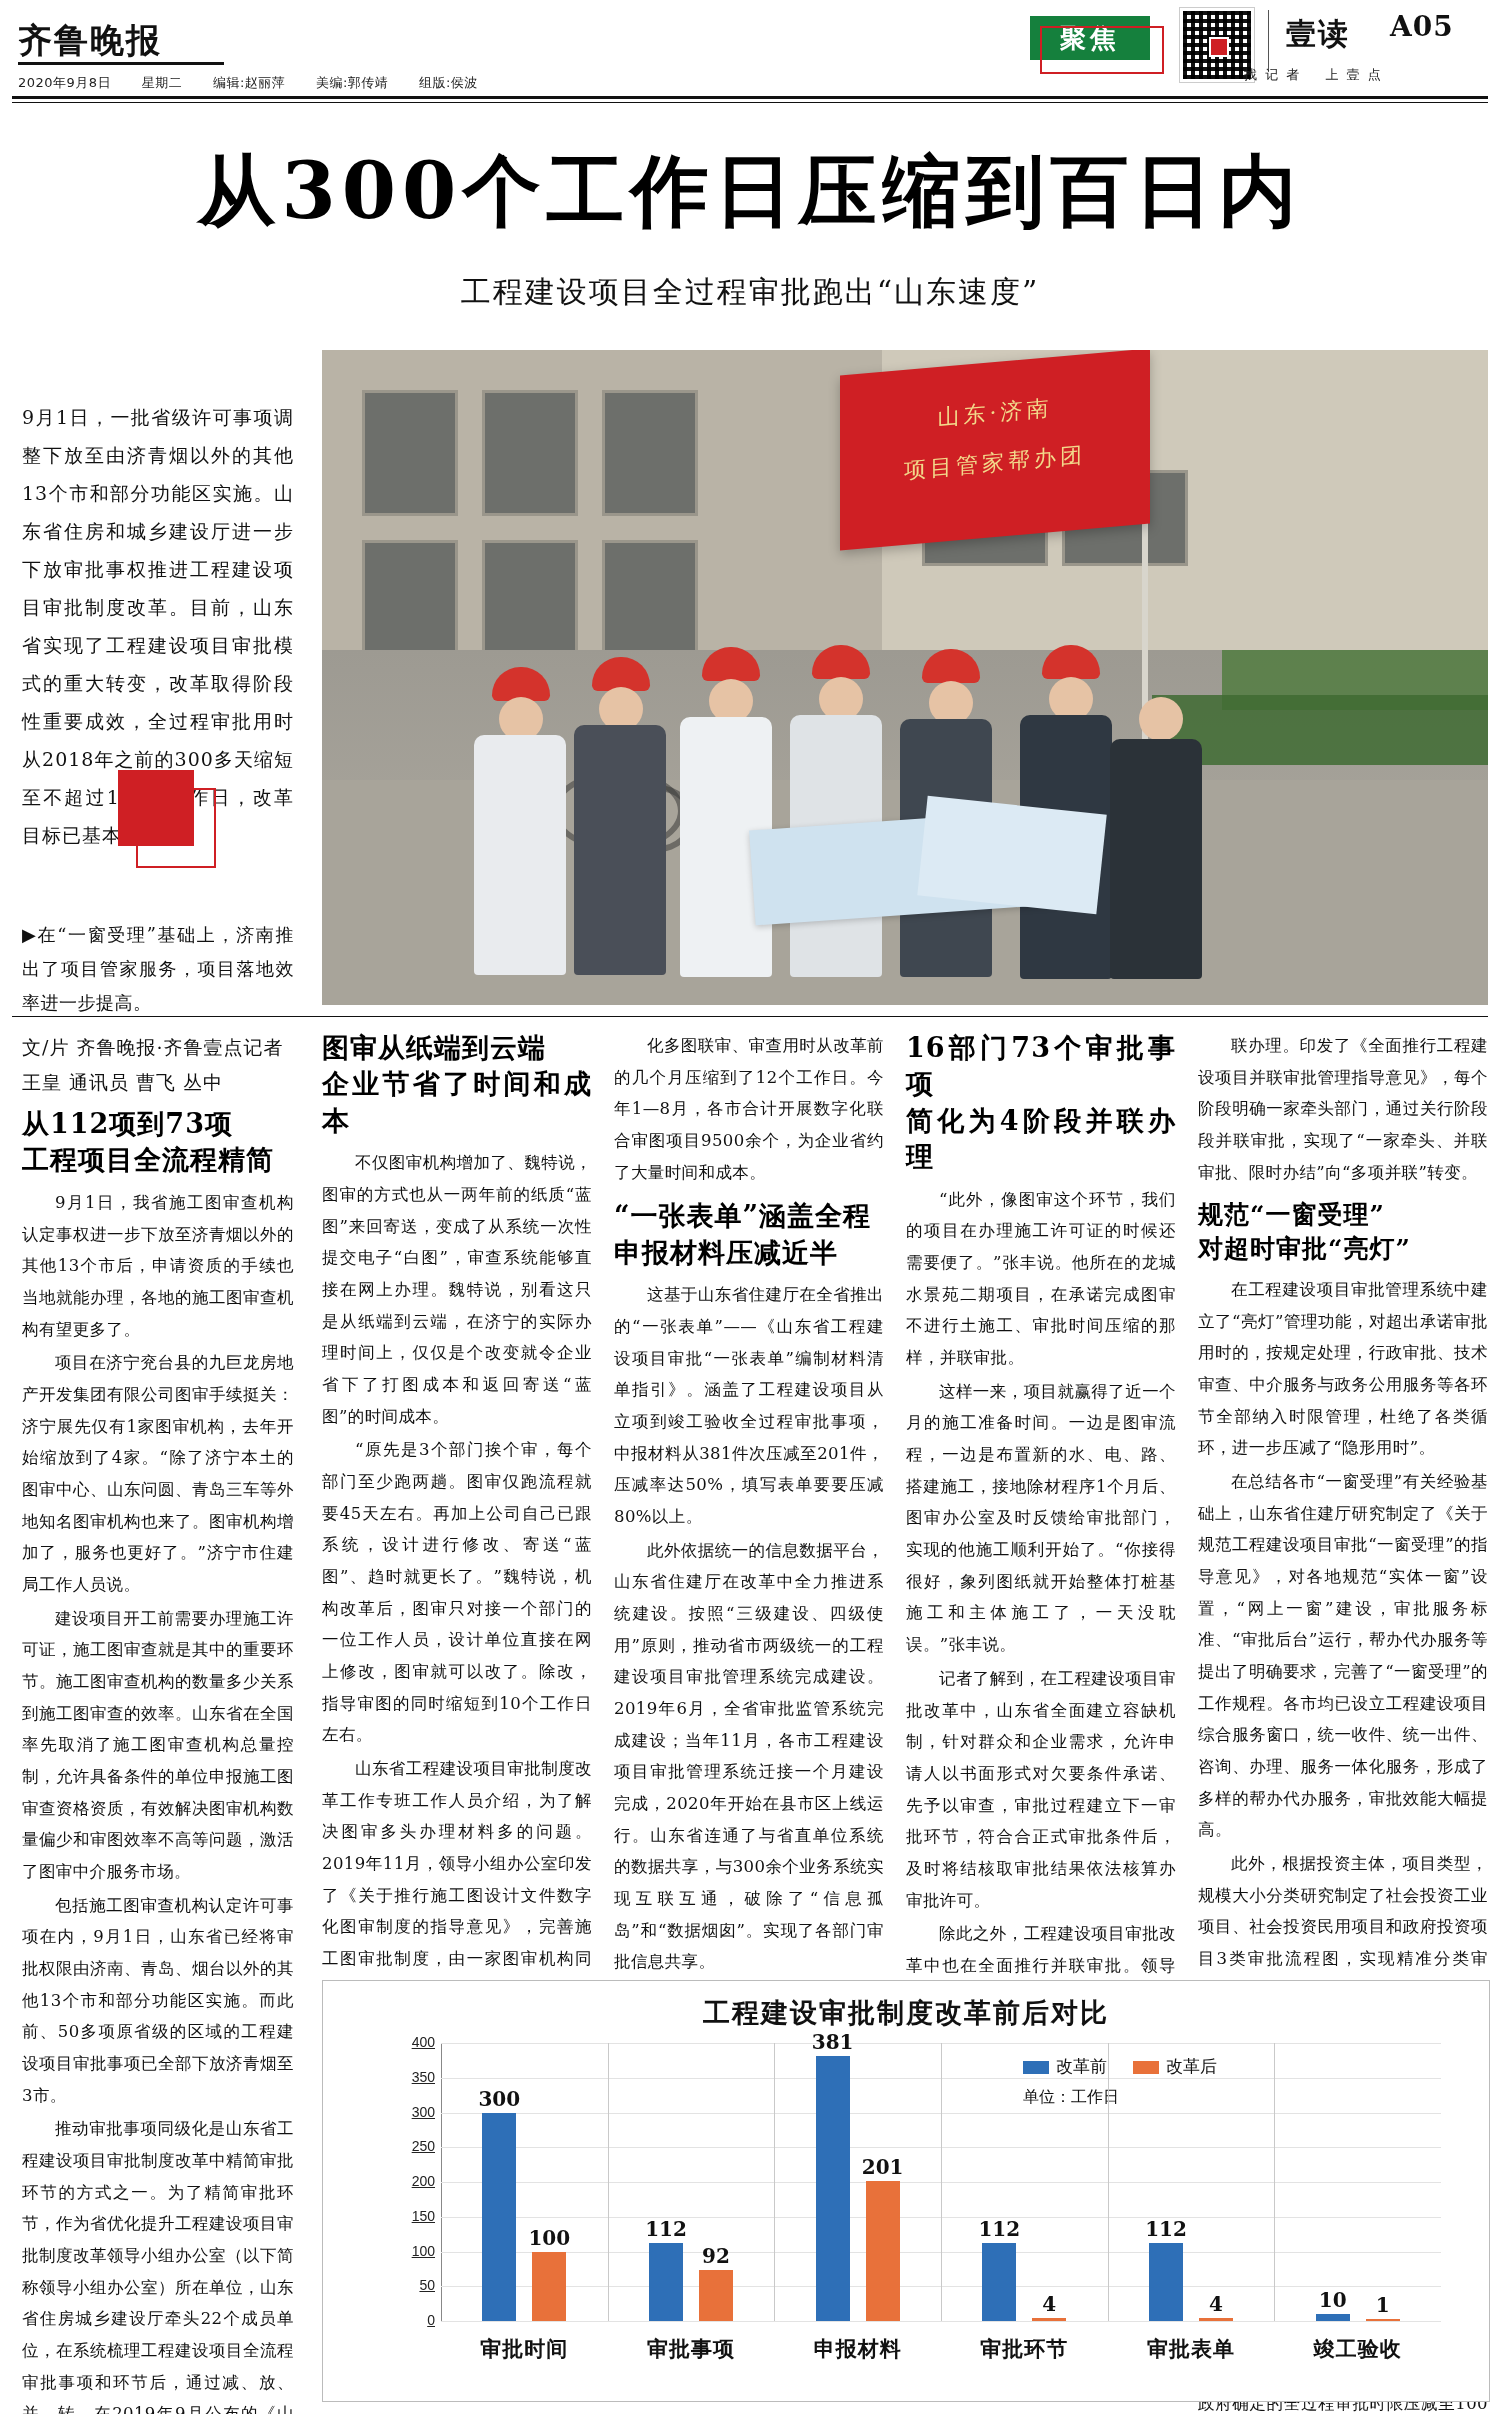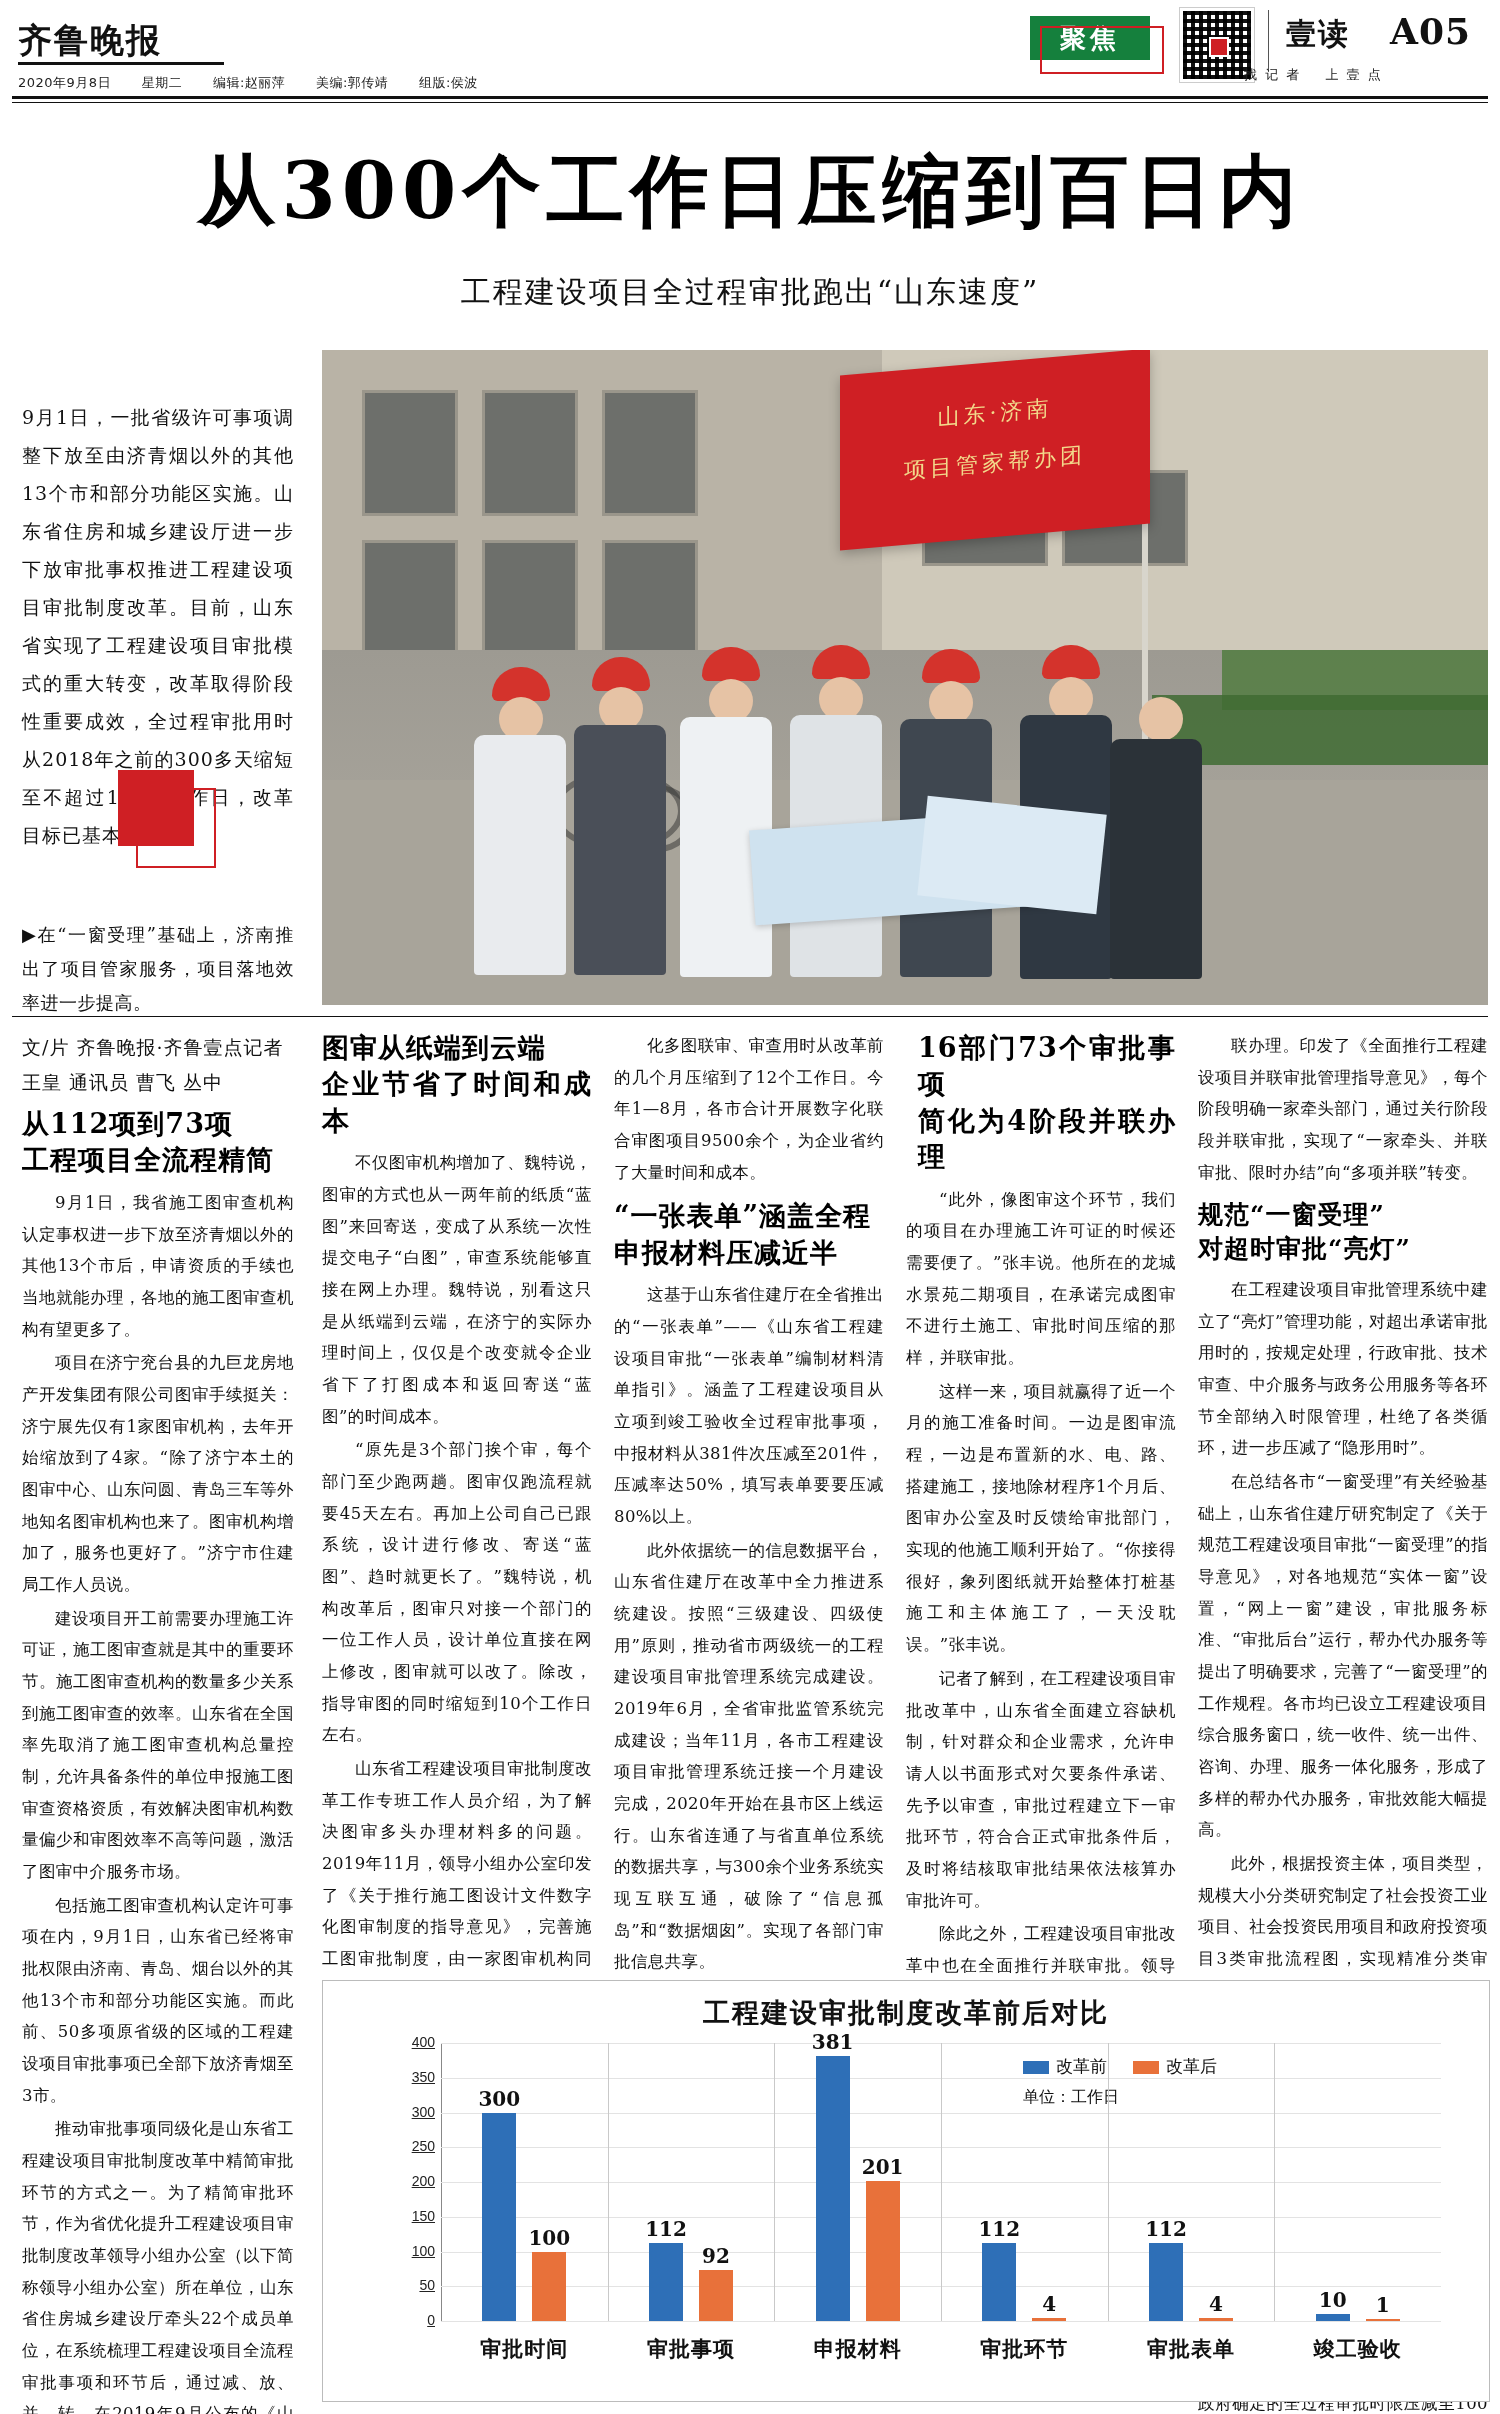--- a/index.html
+++ b/index.html
@@ -17,21 +17,21 @@
   .focus-wrap{position:absolute;left:1030px;top:16px;width:140px;height:54px;}
   .focus-badge{position:absolute;left:0;top:0;width:120px;height:44px;background:#15803d;color:#fff;font-size:26px;font-weight:bold;letter-spacing:4px;display:flex;align-items:center;justify-content:center;font-family:"DejaVu Serif","Liberation Serif",serif;}
   .focus-frame{position:absolute;left:10px;top:10px;width:120px;height:44px;border:2px solid #cf1f24;}
   .qr{position:absolute;left:1180px;top:8px;width:68px;height:68px;background:
     repeating-linear-gradient(90deg,#111 0 4px,#fff 4px 8px),
     repeating-linear-gradient(0deg,#111 0 4px,transparent 4px 8px);
     background-blend-mode:multiply;border:3px solid #fff;outline:1px solid #ccc;}
   .qr-inner{position:absolute;left:26px;top:26px;width:16px;height:16px;background:#cf1f24;border:2px solid #fff;}
   .vrule{position:absolute;left:1268px;top:10px;width:1px;height:62px;background:#555;}
   .yidu{position:absolute;left:1286px;top:14px;font-size:30px;font-weight:bold;font-family:"DejaVu Serif","Liberation Serif",serif;letter-spacing:2px;}
-  .pageno{position:absolute;left:1390px;top:10px;font-size:36px;font-weight:bold;font-family:"DejaVu Serif","Liberation Serif",serif;letter-spacing:1px;}
+  .pageno{position:absolute;left:1390px;top:10px;font-size:28px;font-weight:bold;font-family:"DejaVu Serif","Liberation Serif",serif;letter-spacing:1px;}
   .masthead-right2{position:absolute;left:1244px;top:66px;font-size:13px;color:#222;letter-spacing:2px;white-space:nowrap;}
   .masthead-right2 span{margin-right:18px;}
   .rule-top{position:absolute;left:12px;top:96px;width:1476px;height:3px;background:#111;}
   .rule-top2{position:absolute;left:12px;top:102px;width:1476px;height:1px;background:#111;}
 
   
   .headline{position:absolute;left:0;top:150px;width:1500px;text-align:center;}
   .headline h1{margin:0;font-family:"DejaVu Serif","Liberation Serif",serif;font-size:78px;font-weight:bold;letter-spacing:6px;color:#000;line-height:1.05;}
   .subhead{position:absolute;left:0;top:272px;width:1500px;text-align:center;font-family:"DejaVu Serif","Liberation Serif",serif;font-size:30px;letter-spacing:2px;color:#111;}
 
@@ -236,21 +236,21 @@
 
   <div class="col c3">
     <p>化多图联审、审查用时从改革前的几个月压缩到了12个工作日。今年1—8月，各市合计开展数字化联合审图项目9500余个，为企业省约了大量时间和成本。</p>
     <div class="sec-title" style="margin-top:10px;white-space:pre-line;">“一张表单”涵盖全程
 申报材料压减近半</div>
     <p>这基于山东省住建厅在全省推出的“一张表单”——《山东省工程建设项目审批“一张表单”编制材料清单指引》。涵盖了工程建设项目从立项到竣工验收全过程审批事项，中报材料从381件次压减至201件，压减率达50%，填写表单要要压减80%以上。</p>
     <p>此外依据统一的信息数据平台，山东省住建厅在改革中全力推进系统建设。按照“三级建设、四级使用”原则，推动省市两级统一的工程建设项目审批管理系统完成建设。2019年6月，全省审批监管系统完成建设；当年11月，各市工程建设项目审批管理系统迁接一个月建设完成，2020年开始在县市区上线运行。山东省连通了与省直单位系统的数据共享，与300余个业务系统实现互联互通，破除了“信息孤岛”和“数据烟囱”。实现了各部门审批信息共享。</p>
   </div>
 
   <div class="col c4">
-    <div class="sec-title" style="white-space:pre-line;margin-left:12px;">16部门73个审批事项
+    <div class="sec-title" style="white-space:pre-line;">16部门73个审批事项
 简化为4阶段并联办理</div>
     <p>“此外，像图审这个环节，我们的项目在办理施工许可证的时候还需要便了。”张丰说。他所在的龙城水景苑二期项目，在承诺完成图审不进行土施工、审批时间压缩的那样，并联审批。</p>
     <p>这样一来，项目就赢得了近一个月的施工准备时间。一边是图审流程，一边是布置新的水、电、路、搭建施工，接地除材程序1个月后、图审办公室及时反馈给审批部门，实现的他施工顺利开始了。“你接得很好，象列图纸就开始整体打桩基施工和主体施工了，一天没耽误。”张丰说。</p>
     <p>记者了解到，在工程建设项目审批改革中，山东省全面建立容缺机制，针对群众和企业需求，允许申请人以书面形式对欠要条件承诺、先予以审查，审批过程建立下一审批环节，符合合正式审批条件后，及时将结核取审批结果依法核算办审批许可。</p>
     <p>除此之外，工程建设项目审批改革中也在全面推行并联审批。领导小组办公室根据审批前层关系，将原来分散在16个部门的73个审批事项整合到立项用地规划许可，工程建设许可，施工许可，竣工验收4个阶段并行推进或并</p>
   </div>
 
   <div class="col c5">
     <p>联办理。印发了《全面推行工程建设项目并联审批管理指导意见》，每个阶段明确一家牵头部门，通过关行阶段段并联审批，实现了“一家牵头、并联审批、限时办结”向“多项并联”转变。</p>
     <div class="sec-title small" style="margin-top:10px;white-space:pre-line;">规范“一窗受理”

